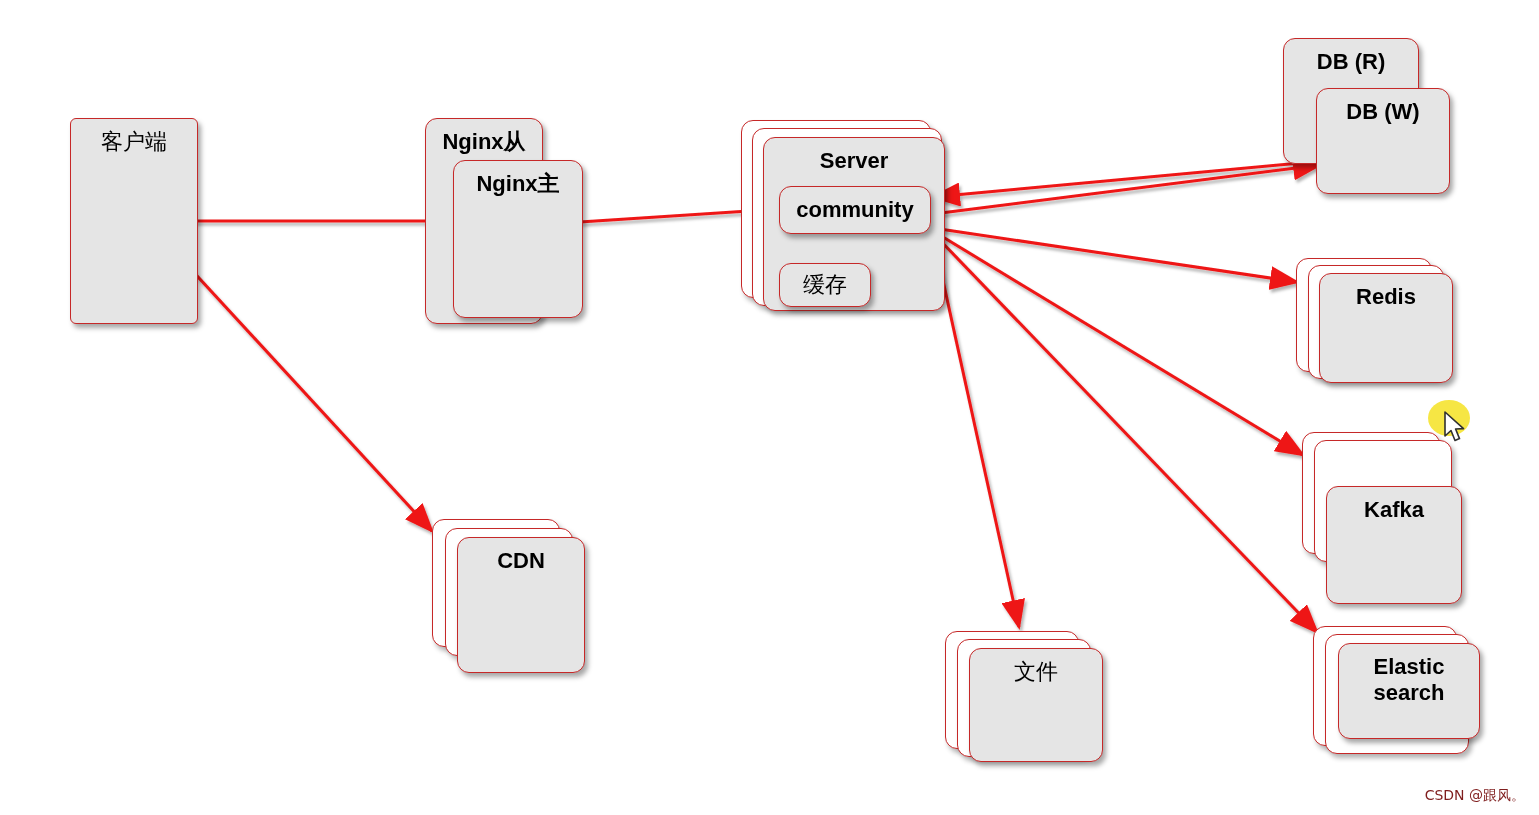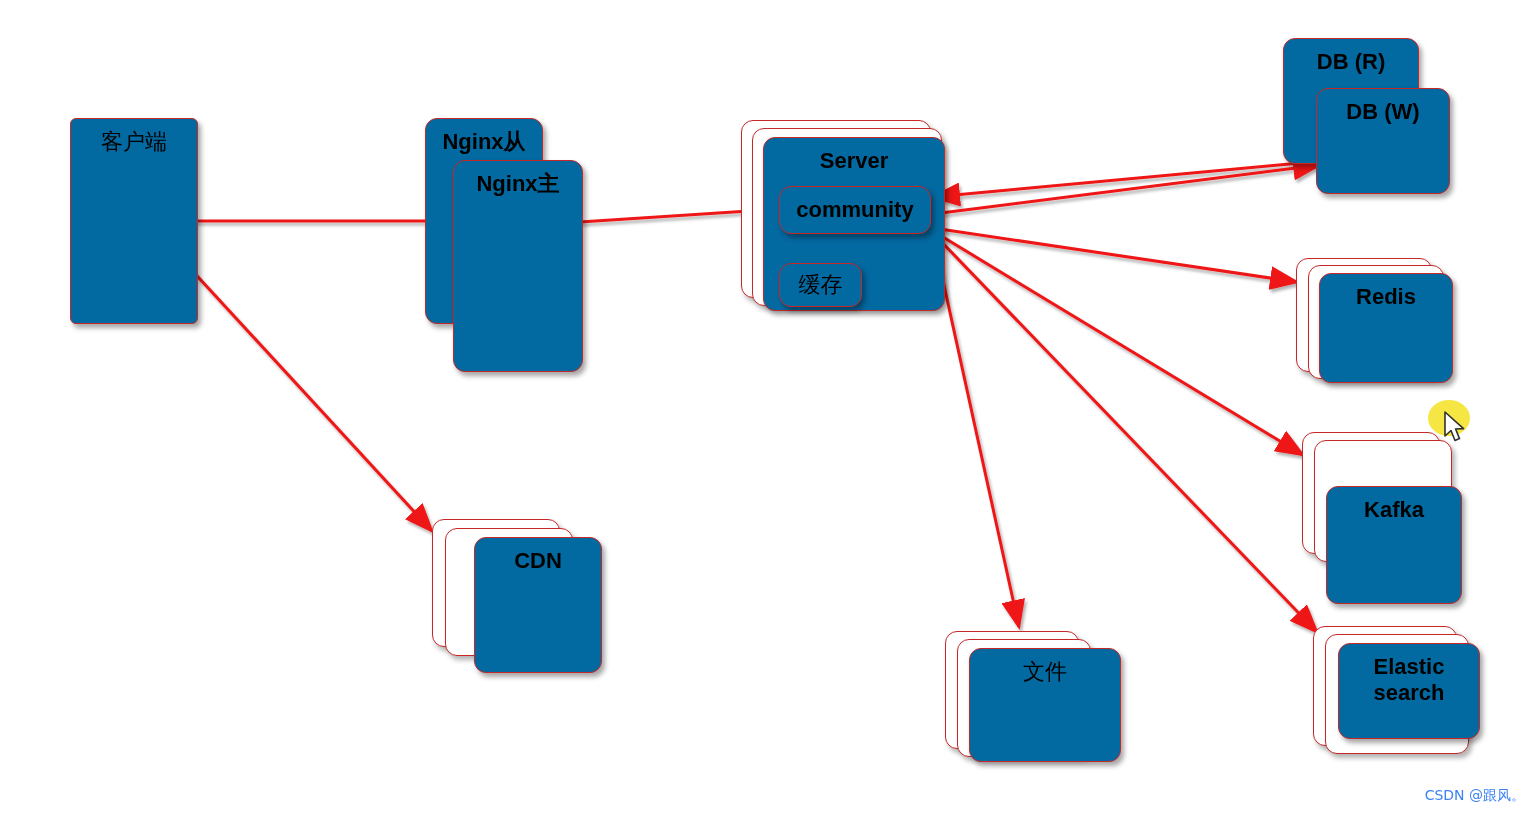--- a/index.html
+++ b/index.html
@@ -6,21 +6,21 @@
   html,body{margin:0;padding:0;background:#ffffff;}
   body{
     font-family:"Liberation Sans","DejaVu Sans",sans-serif;
     width:1539px;height:815px;overflow:hidden;position:relative;
   }
   #canvas{position:relative;width:1539px;height:815px;background:#fff;}
 
   
   .node{
     position:absolute;
-    background:#0369a1;
+    background:#e5e5e5;
     border:1.6px solid #c62828;
     border-radius:12px;
     box-sizing:border-box;
     box-shadow:3px 4px 5px rgba(0,0,0,0.35);
   }
   .node .label{
     position:absolute;left:0;right:0;
     text-align:center;
     color:#000000;
     font-weight:bold;
@@ -48,21 +48,21 @@
 
   
   #cursor-highlight{
     position:absolute;width:42px;height:36px;border-radius:50%;
     background:#f5e53a;opacity:0.95;
   }
   #cursor-pointer{position:absolute;}
 
   #watermark{
     position:absolute;right:14px;bottom:10px;
-    color:#3b82f6;font-size:14px;
+    color:#7f1d1d;font-size:14px;
     font-family:"DejaVu Sans","Liberation Sans",sans-serif;
     white-space:nowrap;
   }
 </style>
 </head>
 <body>
 
 <div id="canvas">
 
   <svg id="arrows" viewBox="0 0 1539 815" xmlns="http://www.w3.org/2000/svg">
@@ -100,44 +100,44 @@
   </svg>
 
   <div class="node" style="left:70px;top:118px;width:128px;height:206px;border-radius:6px;">
     <div class="label top cn">客户端</div>
   </div>
 
   <div class="node" style="left:425px;top:118px;width:118px;height:206px;">
     <div class="label top">Nginx从</div>
   </div>
 
-  <div class="node" style="left:453px;top:160px;width:130px;height:212px;">
+  <div class="node" style="left:453px;top:160px;width:130px;height:158px;">
     <div class="label top">Nginx主</div>
   </div>
 
   <div>
     <div class="ghost" style="left:741px;top:120px;width:190px;height:178px;"></div>
     <div class="ghost" style="left:752px;top:128px;width:190px;height:178px;"></div>
     <div class="node" style="left:763px;top:137px;width:182px;height:174px;">
       <div class="label top">Server</div>
     </div>
   </div>
 
   <div class="node" style="left:779px;top:186px;width:152px;height:48px;">
     <div class="label mid">community</div>
   </div>
 
-  <div class="node" style="left:779px;top:263px;width:83px;height:44px;">
+  <div class="node" style="left:779px;top:263px;width:92px;height:44px;">
     <div class="label mid cn">缓存</div>
   </div>
 
   <div>
     <div class="ghost" style="left:432px;top:519px;width:128px;height:128px;"></div>
     <div class="ghost" style="left:445px;top:528px;width:128px;height:128px;"></div>
-    <div class="node" style="left:457px;top:537px;width:128px;height:136px;margin-left:17px;">
+    <div class="node" style="left:457px;top:537px;width:128px;height:136px;">
       <div class="label top">CDN</div>
     </div>
   </div>
 
   <div class="node" style="left:1283px;top:38px;width:136px;height:126px;">
     <div class="label top">DB (R)</div>
   </div>
 
   <div class="node" style="left:1316px;top:88px;width:134px;height:106px;">
     <div class="label top">DB (W)</div>
@@ -164,21 +164,21 @@
     <div class="ghost" style="left:1325px;top:634px;width:144px;height:120px;"></div>
     <div class="node" style="left:1338px;top:643px;width:142px;height:96px;">
       <div class="label top">Elastic
 search</div>
     </div>
   </div>
 
   <div>
     <div class="ghost" style="left:945px;top:631px;width:134px;height:118px;"></div>
     <div class="ghost" style="left:957px;top:639px;width:134px;height:118px;"></div>
-    <div class="node" style="left:969px;top:648px;width:152px;height:114px;">
+    <div class="node" style="left:969px;top:648px;width:134px;height:114px;">
       <div class="label top cn">文件</div>
     </div>
   </div>
 
   <div id="cursor-highlight" style="left:1428px;top:400px;"></div>
   <svg id="cursor-pointer" style="left:1443px;top:411px;" width="26" height="34" viewBox="0 0 26 34" xmlns="http://www.w3.org/2000/svg">
     <path d="M2,1 L2,25 L8,19.5 L12,29.5 L16.5,27.6 L12.6,18 L20.5,17.6 Z" fill="#ffffff" stroke="#303030" stroke-width="1.6" stroke-linejoin="round"></path>
   </svg>
 
   <div id="watermark">CSDN @跟风。</div>

